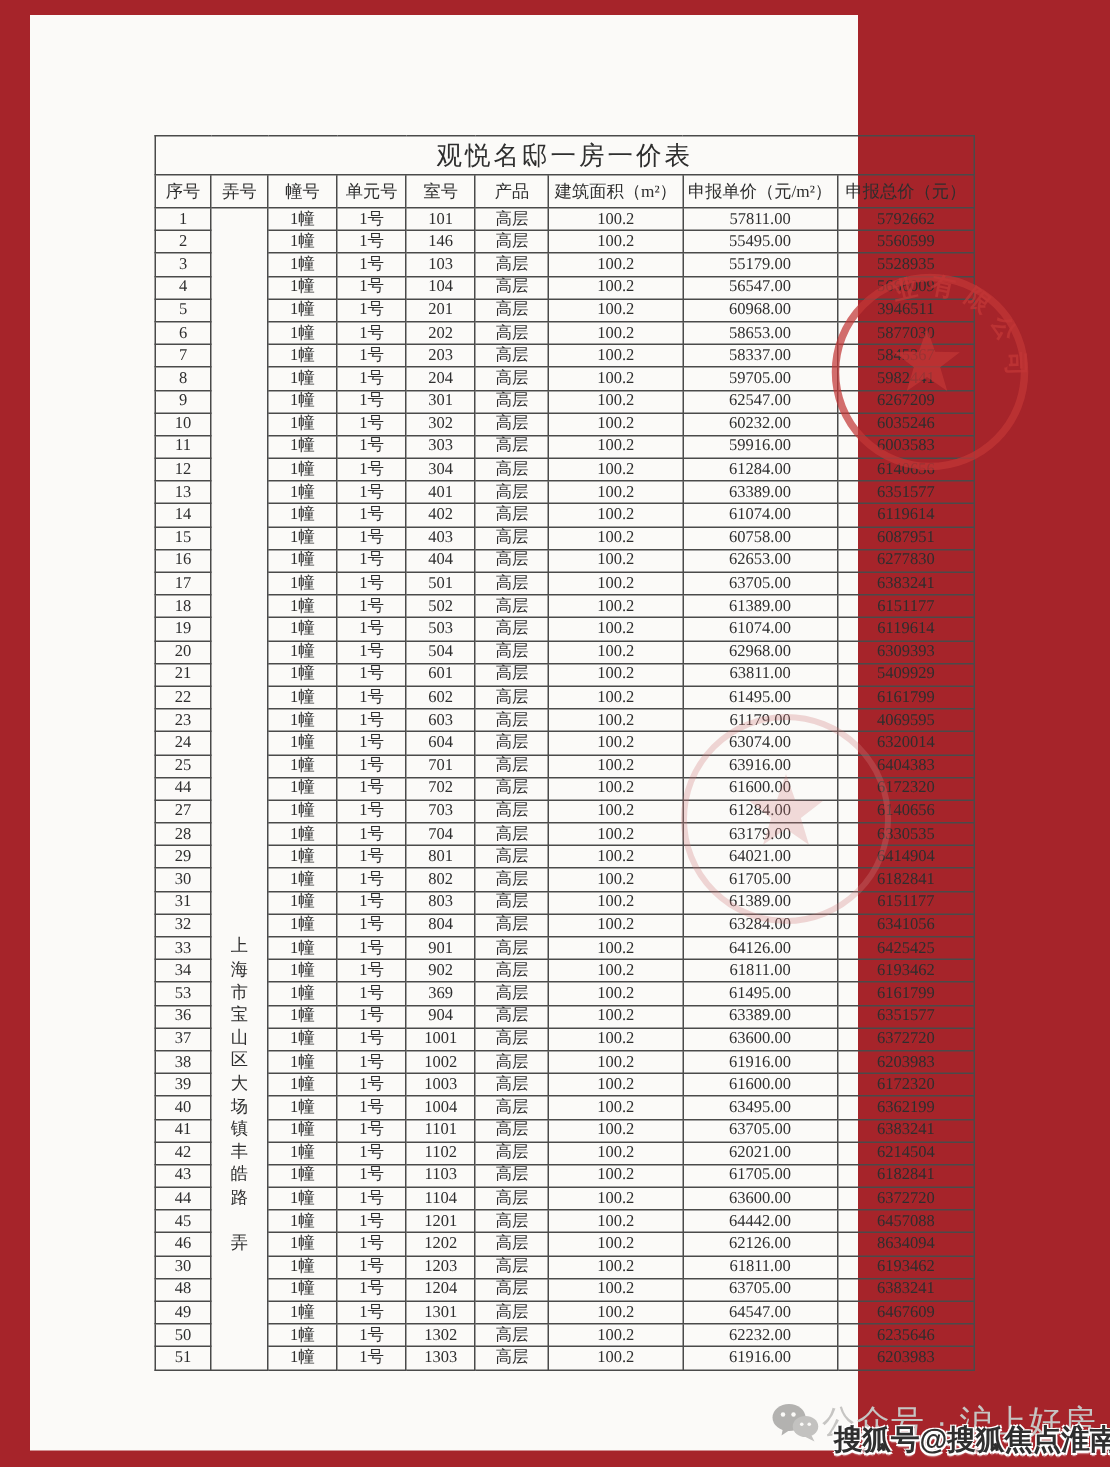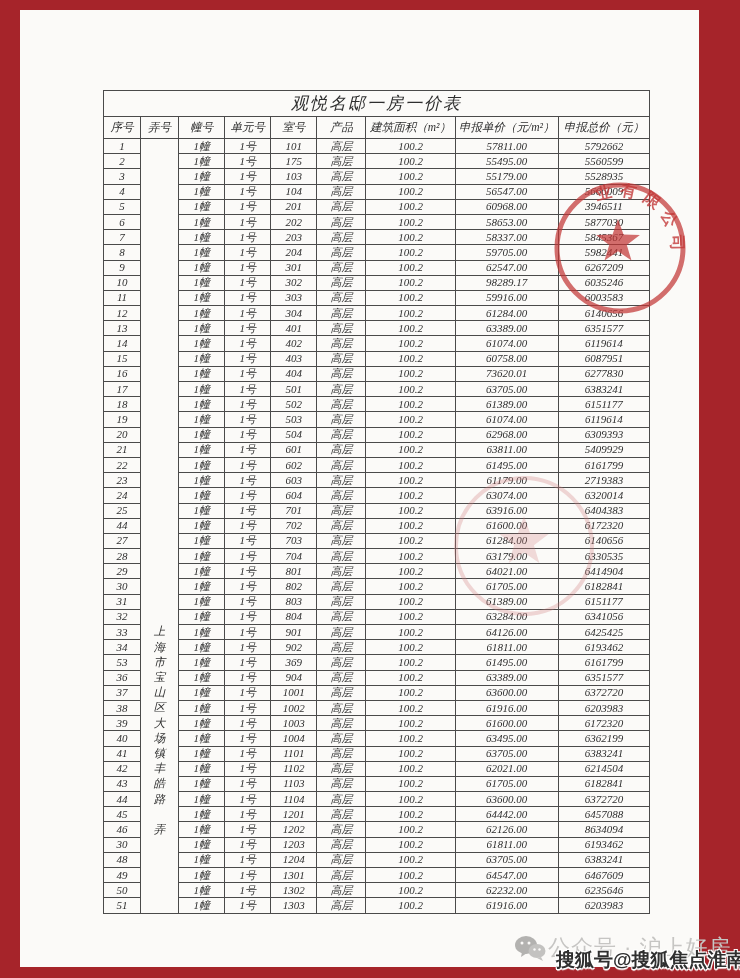--- a/index.html
+++ b/index.html
@@ -2,23 +2,22 @@
 <html><head>
 <meta charset="utf-8">
 <style>
   html,body{margin:0;padding:0;}
   body{
     width:740px;height:978px;position:relative;overflow:hidden;
     background:#a6242a;
     font-family:"Liberation Serif","DejaVu Serif",serif;
   }
   .page{
-    position:absolute;left:20px;top:10px;width:679px;height:957px;
+    position:absolute;left:20px;top:10px;width:552px;height:957px;
     background:#fbfaf8;
-    font-style:italic;
   }
   .table-wrap{position:absolute;left:83px;top:80px;}
   table.price{
     border-collapse:collapse;table-layout:fixed;width:547px;
     color:#2e2e2e;
   }
   table.price th,table.price td{
     border:1px solid #4a4a4a;padding:0;text-align:center;vertical-align:middle;
     font-weight:normal;overflow:hidden;white-space:nowrap;
   }
@@ -103,21 +102,21 @@
             <td>101</td>
             <td>高层</td>
             <td>100.2</td>
             <td>57811.00</td>
             <td>5792662</td>
           </tr>
           <tr>
             <td>2</td>
             <td>1幢</td>
             <td>1号</td>
-            <td>175</td>
+            <td>146</td>
             <td>高层</td>
             <td>100.2</td>
             <td>55495.00</td>
             <td>5560599</td>
           </tr>
           <tr>
             <td>3</td>
             <td>1幢</td>
             <td>1号</td>
             <td>103</td>
@@ -186,21 +185,21 @@
             <td>62547.00</td>
             <td>6267209</td>
           </tr>
           <tr>
             <td>10</td>
             <td>1幢</td>
             <td>1号</td>
             <td>302</td>
             <td>高层</td>
             <td>100.2</td>
-            <td>98289.17</td>
+            <td>60232.00</td>
             <td>6035246</td>
           </tr>
           <tr>
             <td>11</td>
             <td>1幢</td>
             <td>1号</td>
             <td>303</td>
             <td>高层</td>
             <td>100.2</td>
             <td>59916.00</td>
@@ -246,21 +245,21 @@
             <td>60758.00</td>
             <td>6087951</td>
           </tr>
           <tr>
             <td>16</td>
             <td>1幢</td>
             <td>1号</td>
             <td>404</td>
             <td>高层</td>
             <td>100.2</td>
-            <td>73620.01</td>
+            <td>62653.00</td>
             <td>6277830</td>
           </tr>
           <tr>
             <td>17</td>
             <td>1幢</td>
             <td>1号</td>
             <td>501</td>
             <td>高层</td>
             <td>100.2</td>
             <td>63705.00</td>
@@ -317,21 +316,21 @@
             <td>6161799</td>
           </tr>
           <tr>
             <td>23</td>
             <td>1幢</td>
             <td>1号</td>
             <td>603</td>
             <td>高层</td>
             <td>100.2</td>
             <td>61179.00</td>
-            <td>2719383</td>
+            <td>4069595</td>
           </tr>
           <tr>
             <td>24</td>
             <td>1幢</td>
             <td>1号</td>
             <td>604</td>
             <td>高层</td>
             <td>100.2</td>
             <td>63074.00</td>
             <td>6320014</td>

